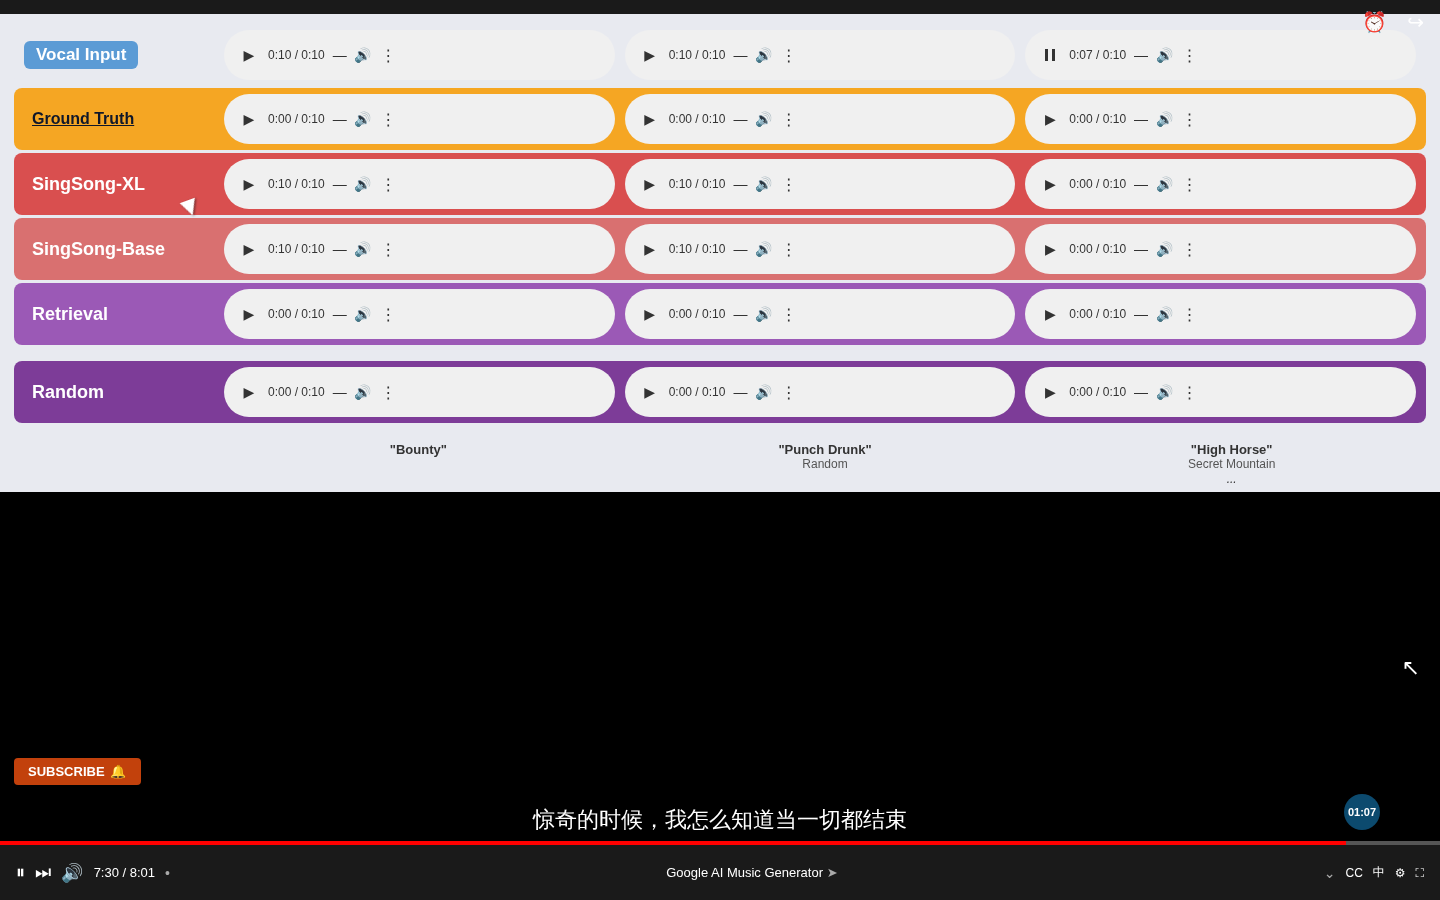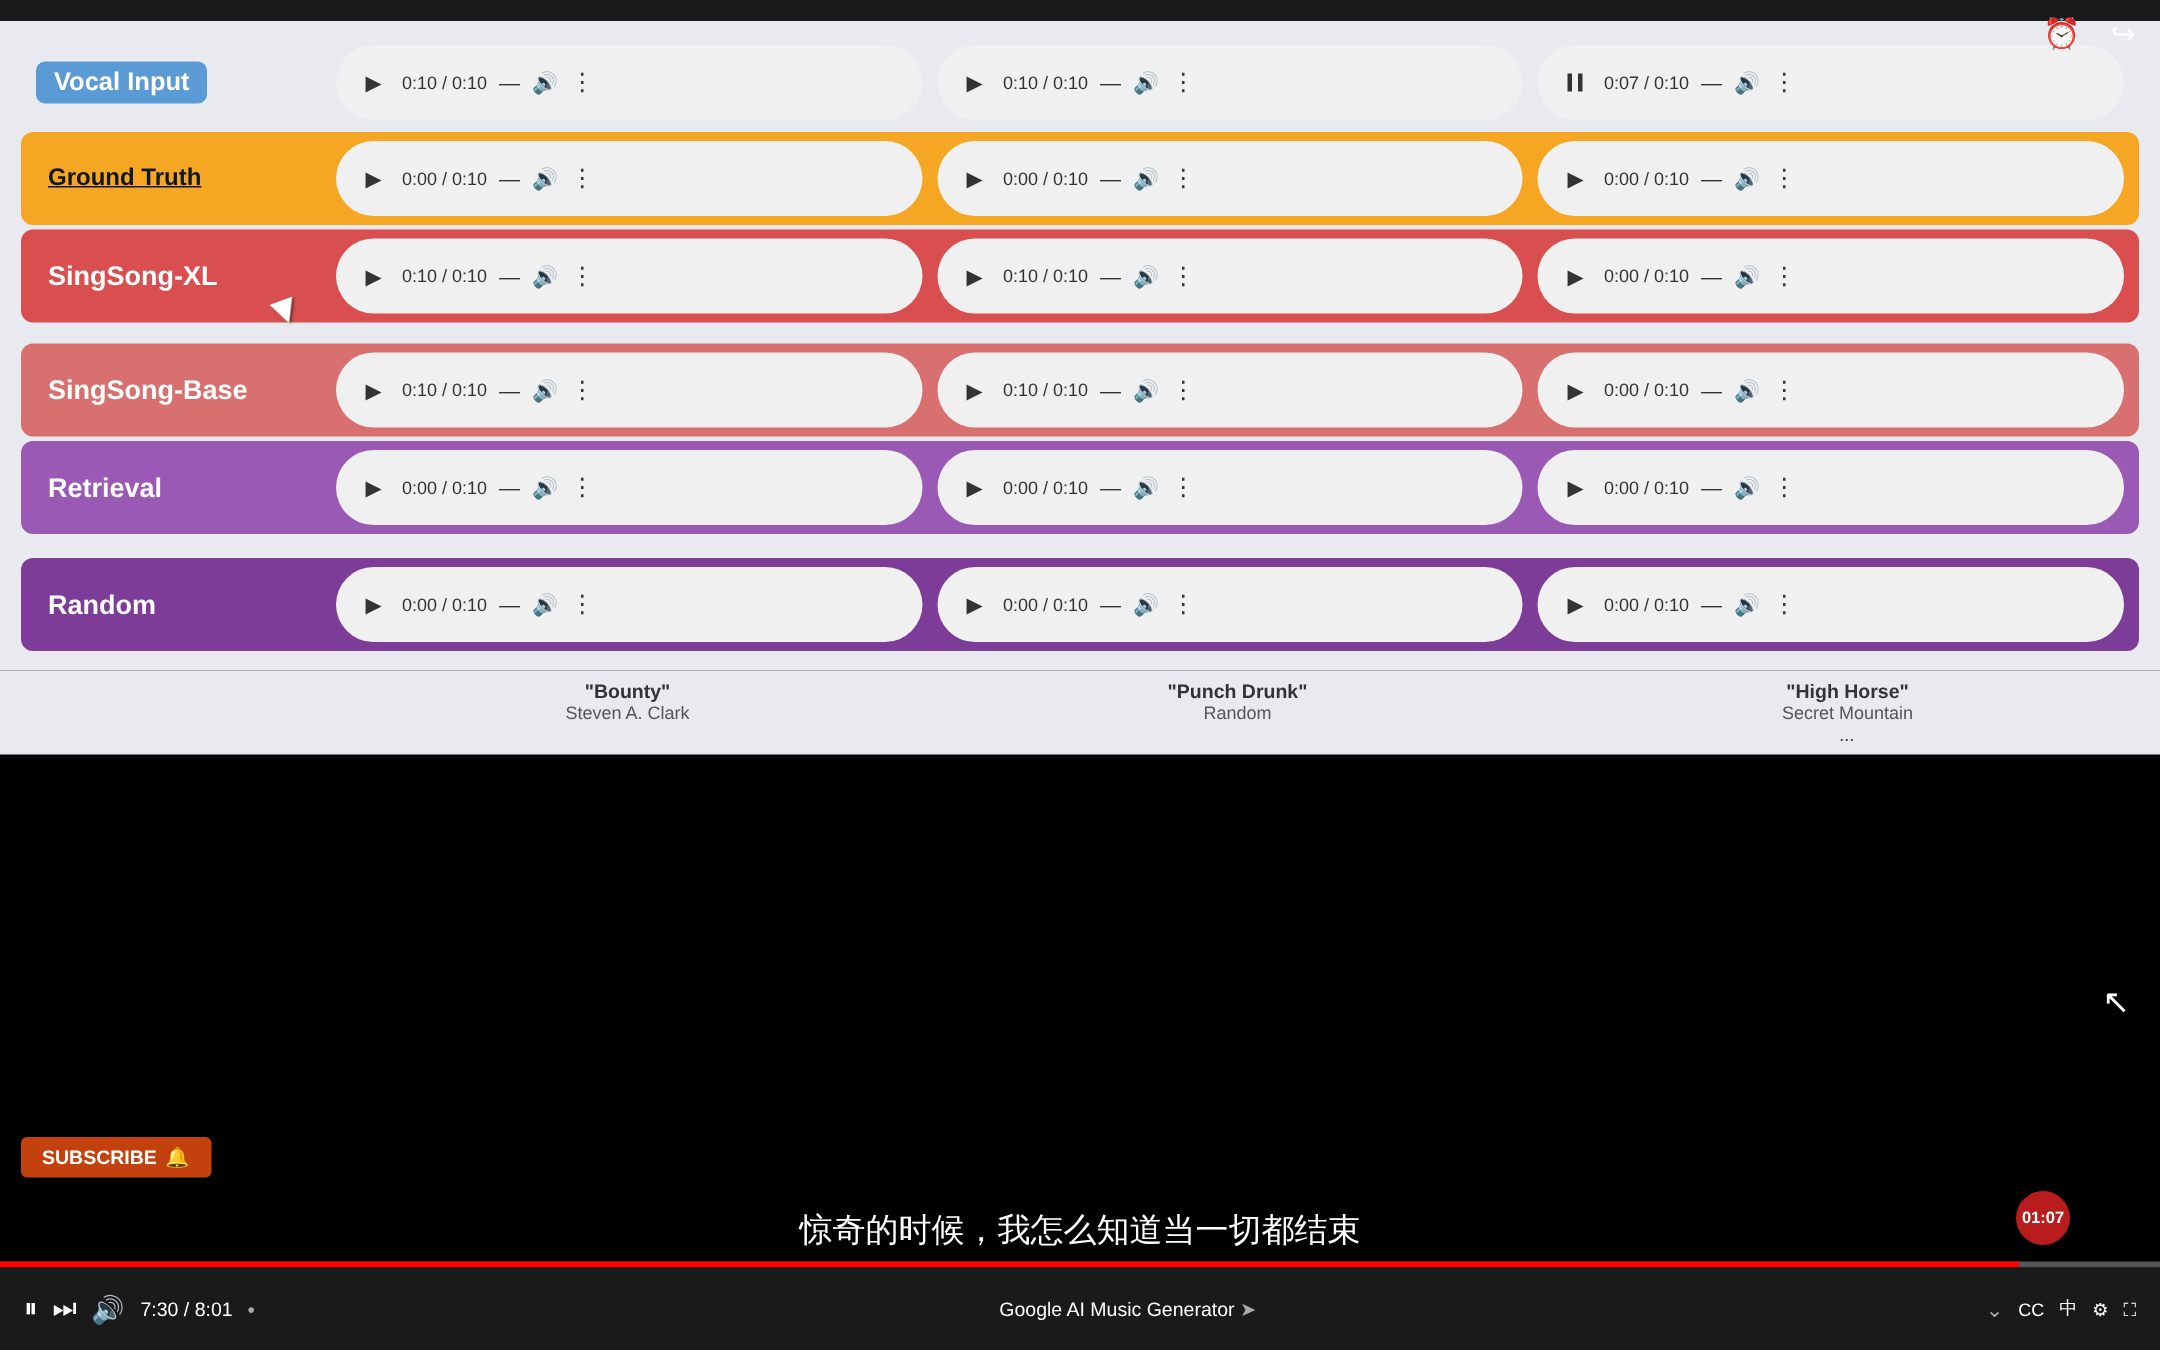--- a/index.html
+++ b/index.html
@@ -223,21 +223,21 @@
       font-size: 13px;
       font-weight: 700;
       display: flex;
       align-items: center;
       gap: 6px;
       cursor: pointer;
     }
 
     
     .timestamp-badge {
-      background: #b91c1c;
+      background: #0c4a6e;
       color: #fff;
       border-radius: 50%;
       width: 36px;
       height: 36px;
       display: flex;
       align-items: center;
       justify-content: center;
       font-size: 11px;
       font-weight: 700;
       position: absolute;
@@ -355,21 +355,21 @@
           </div>
           <div style="flex: 1 1 0%; background: rgb(240, 240, 240); border-radius: 30px; display: flex; align-items: center; padding: 8px 14px; gap: 8px; min-height: 50px;">
             <div style="width: 22px; height: 22px; display: flex; align-items: center; justify-content: center; cursor: pointer; color: rgb(51, 51, 51); font-size: 14px; flex-shrink: 0;">▶</div>
             <span style="font-size: 12px; color: rgb(51, 51, 51); white-space: nowrap; flex-shrink: 0;">0:00 / 0:10</span>
             <span style="font-size: 14px; color: rgb(51, 51, 51); flex-shrink: 0;">—</span>
             <span style="font-size: 14px; color: rgb(51, 51, 51); flex-shrink: 0;">🔊</span>
             <span style="font-size: 16px; color: rgb(51, 51, 51); flex-shrink: 0; cursor: pointer;">⋮</span>
           </div>
         </div>
       </div>
-      <div style="display: flex; align-items: center; padding: 6px 10px; margin-bottom: 14px; border-radius: 8px; background: rgb(217, 79, 79);">
+      <div style="display: flex; align-items: center; padding: 6px 10px; margin-bottom: 3px; border-radius: 8px; background: rgb(217, 79, 79);">
         <div style="width: 200px; min-width: 200px; font-size: 18px; font-weight: 700; color: rgb(255, 255, 255); padding-left: 8px;">SingSong-XL</div>
         <div style="display: flex; gap: 10px; flex: 1 1 0%;">
           <div style="flex: 1 1 0%; background: rgb(240, 240, 240); border-radius: 30px; display: flex; align-items: center; padding: 8px 14px; gap: 8px; min-height: 50px;">
             <div style="width: 22px; height: 22px; display: flex; align-items: center; justify-content: center; cursor: pointer; color: rgb(51, 51, 51); font-size: 14px; flex-shrink: 0;">▶</div>
             <span style="font-size: 12px; color: rgb(51, 51, 51); white-space: nowrap; flex-shrink: 0;">0:10 / 0:10</span>
             <span style="font-size: 14px; color: rgb(51, 51, 51); flex-shrink: 0;">—</span>
             <span style="font-size: 14px; color: rgb(51, 51, 51); flex-shrink: 0;">🔊</span>
             <span style="font-size: 16px; color: rgb(51, 51, 51); flex-shrink: 0; cursor: pointer;">⋮</span>
           </div>
           <div style="flex: 1 1 0%; background: rgb(240, 240, 240); border-radius: 30px; display: flex; align-items: center; padding: 8px 14px; gap: 8px; min-height: 50px;">
@@ -467,21 +467,20 @@
         </div>
       </div>
     </div>
 
 </div>
 
 <div class="song-labels" style="background:#e8eaf0;">
   <div class="song-label-spacer"></div>
   <div class="song-label-item">
     <div class="song-name">"Bounty"</div>
-    <div class="artist-name">Steven A. Clark</div>
   </div>
   <div class="song-label-item">
     <div class="song-name">"Punch Drunk"</div>
     <div class="artist-name">Random</div>
   </div>
   <div class="song-label-item">
     <div class="song-name">"High Horse"</div>
     <div class="artist-name">Secret Mountain</div>
     <span style="color:#333; font-size:12px;">...</span>
   </div>

